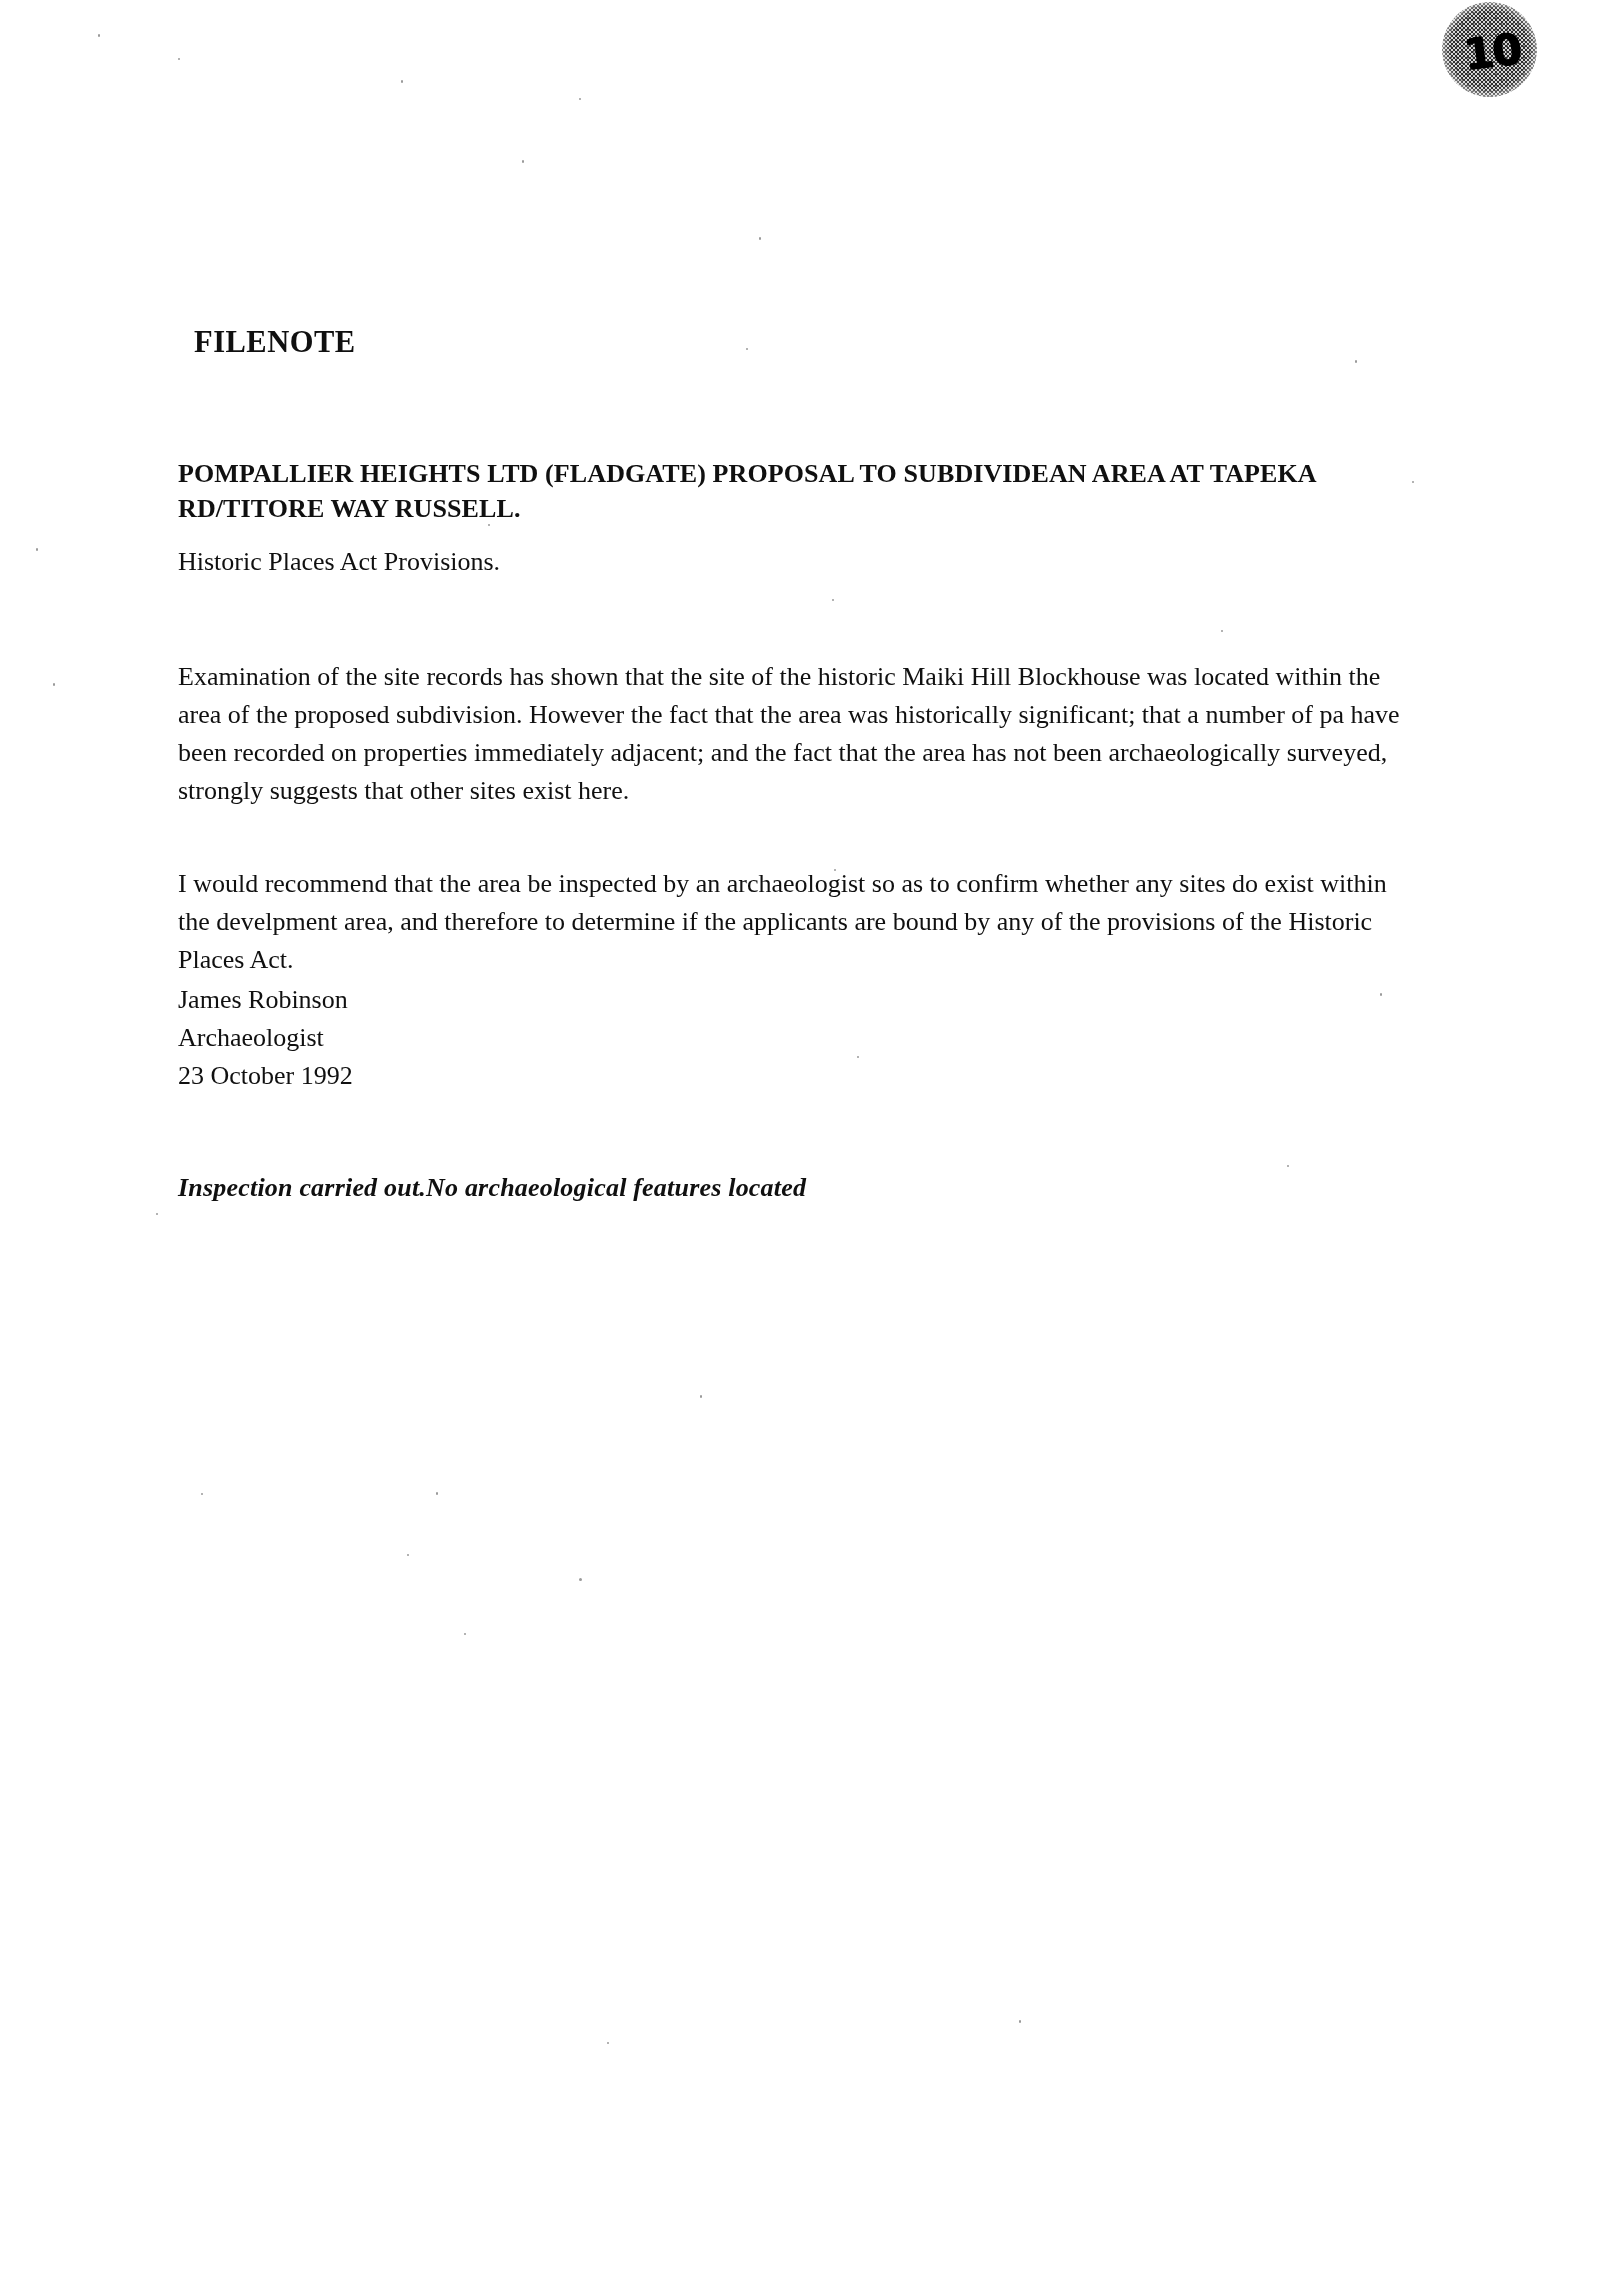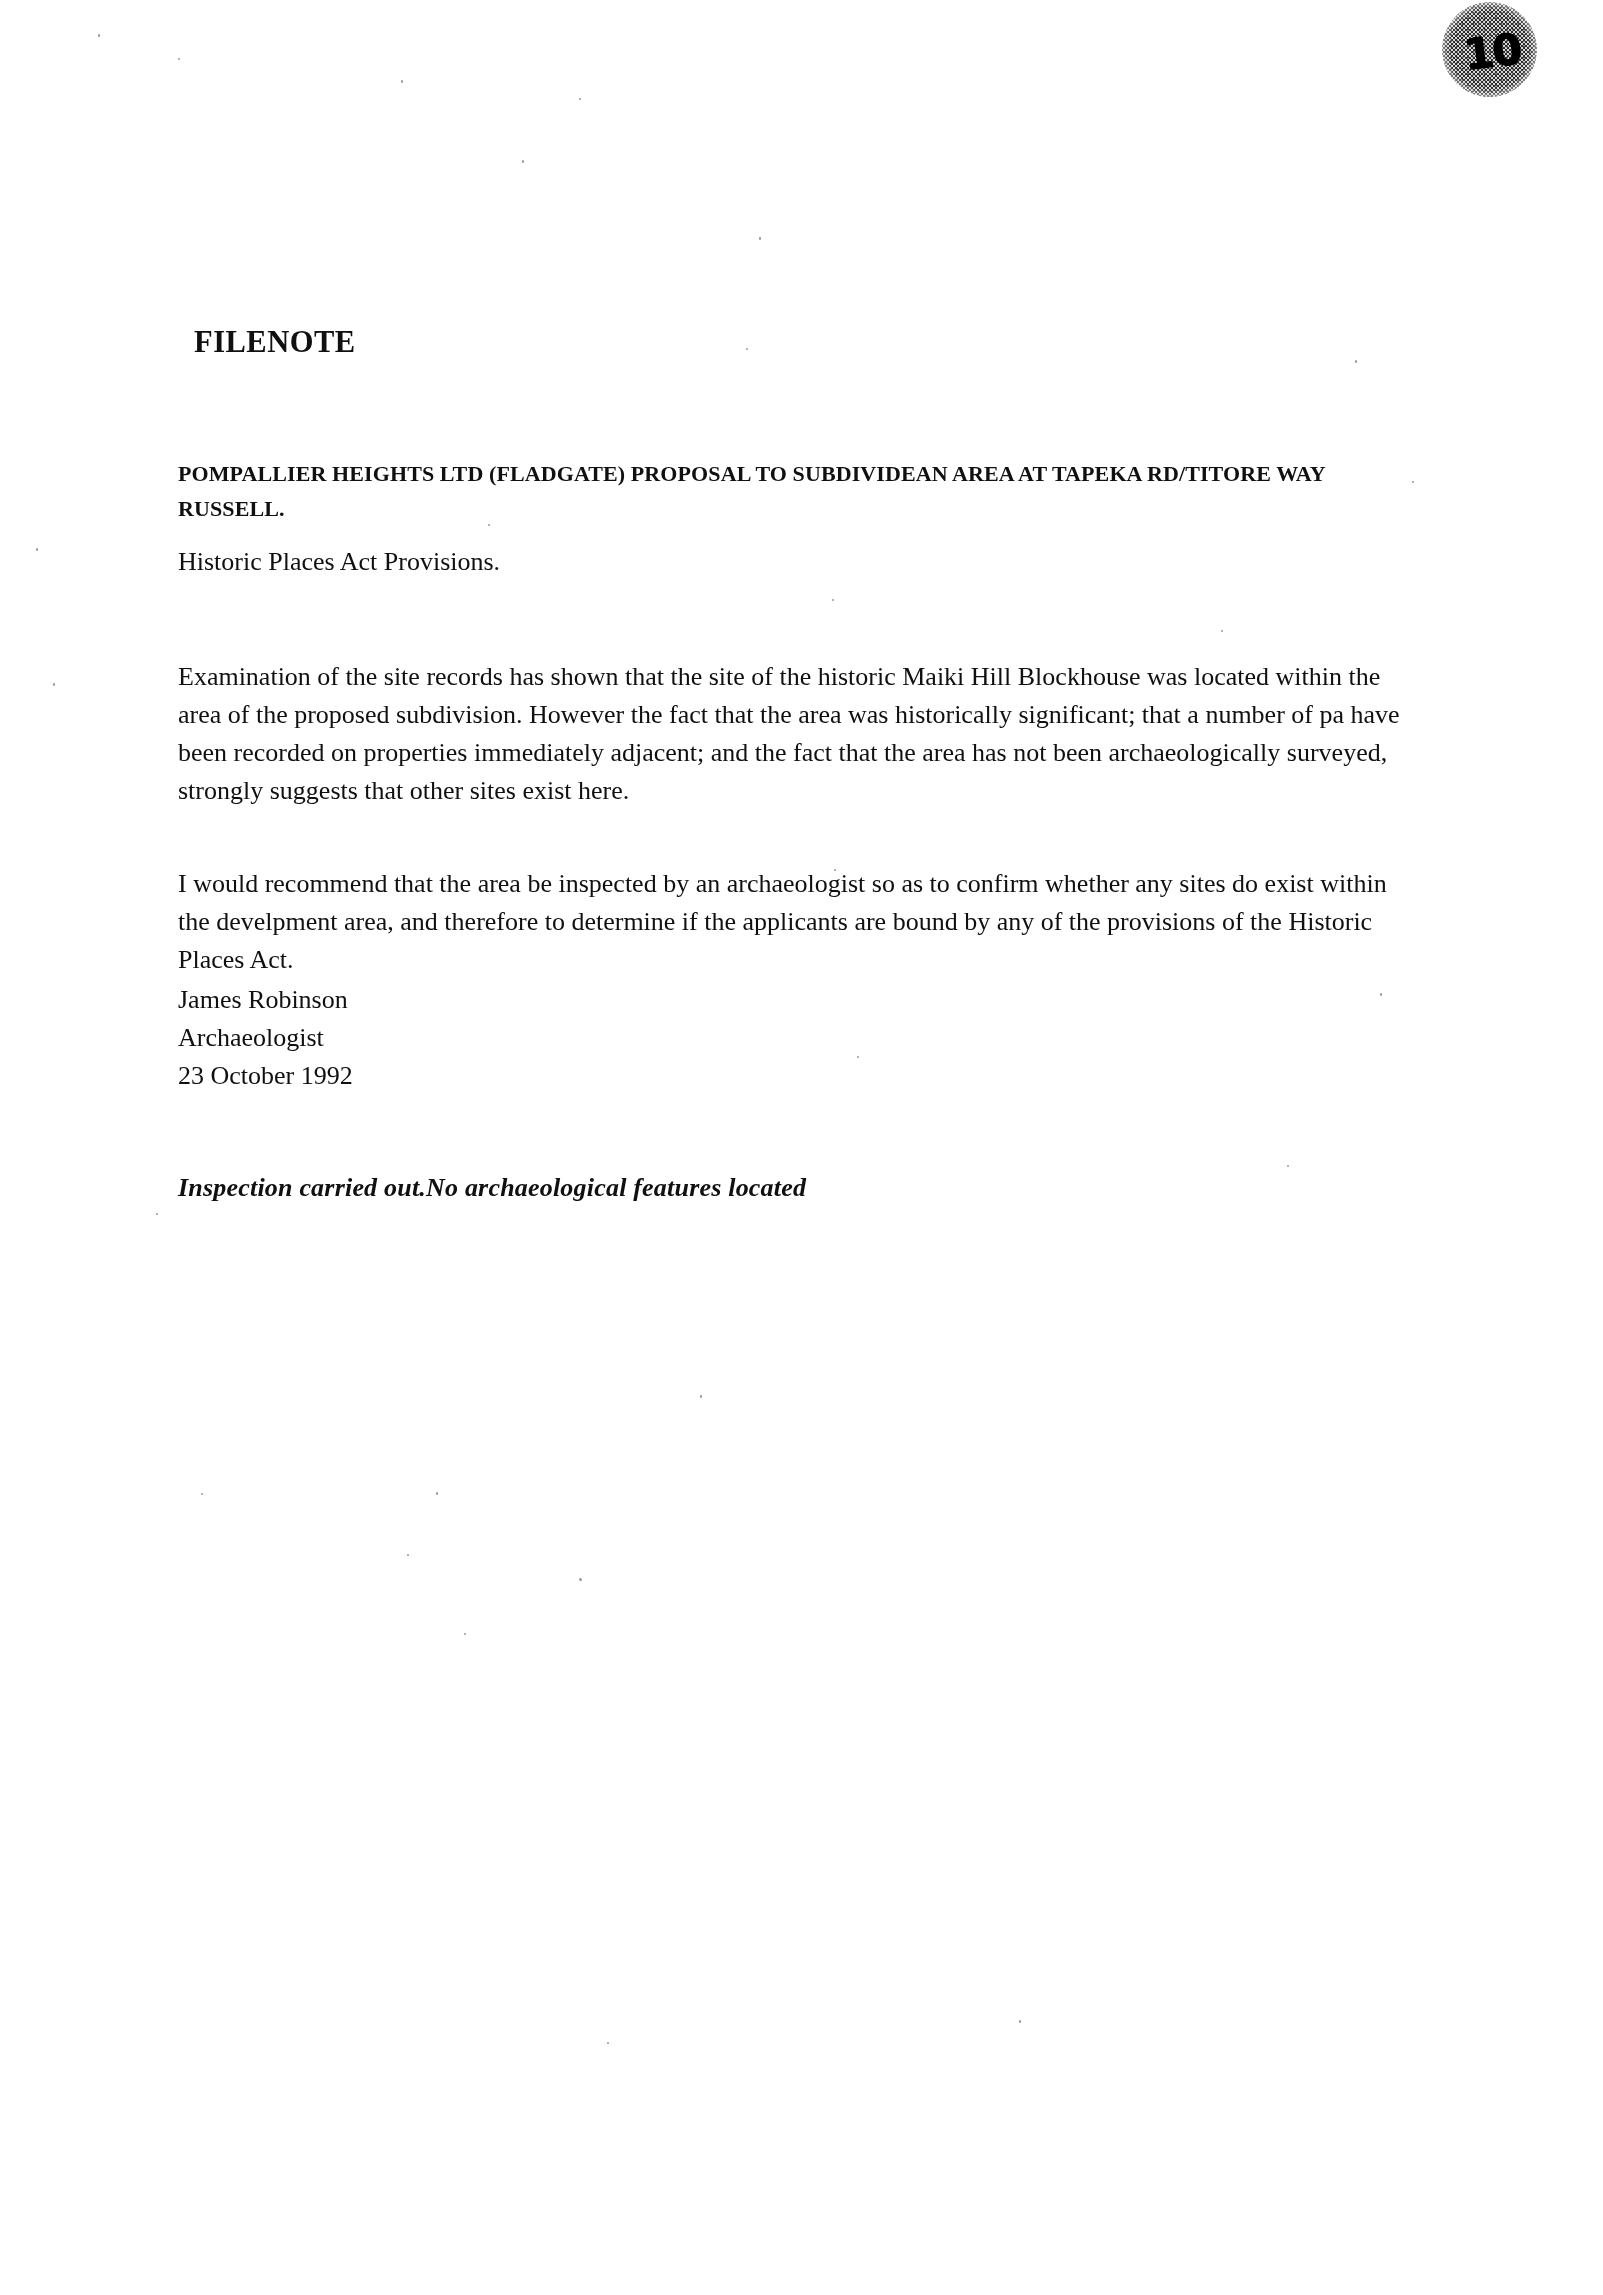--- a/index.html
+++ b/index.html
@@ -94,21 +94,21 @@
     font-weight: 700;
     letter-spacing: 0.5px;
     margin-left: 16px;
   }
 
   .subject-heading {
     position: absolute;
     left: 0;
     top: 456px;
     width: 1171px;
-    font-size: 22px;
+    font-size: 26px;
     font-weight: 700;
     line-height: 35px;
     letter-spacing: 0.1px;
   }
 
   .subtitle {
     position: absolute;
     left: 0;
     top: 544px;
     font-size: 26px;

